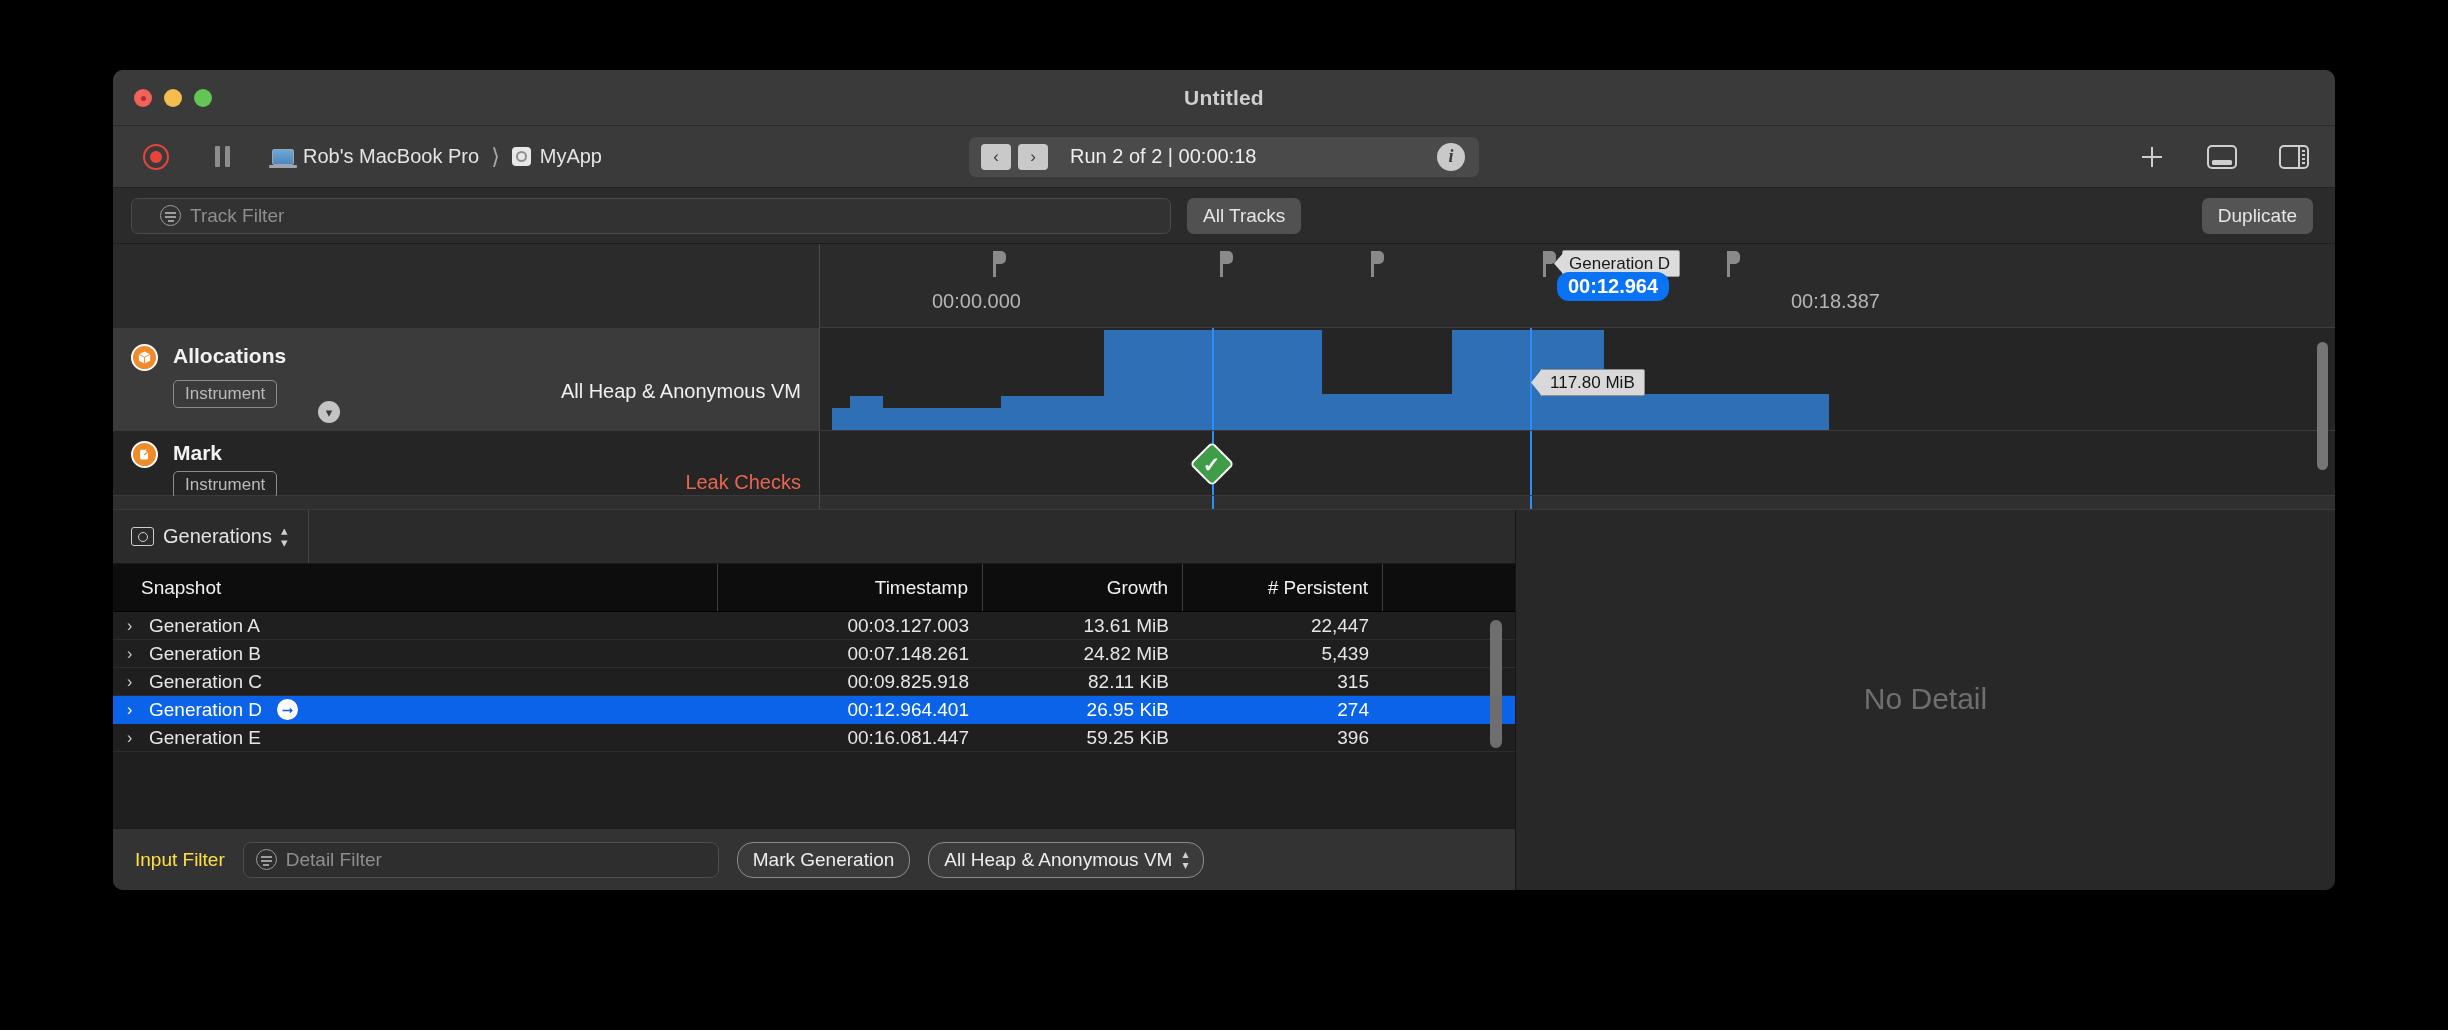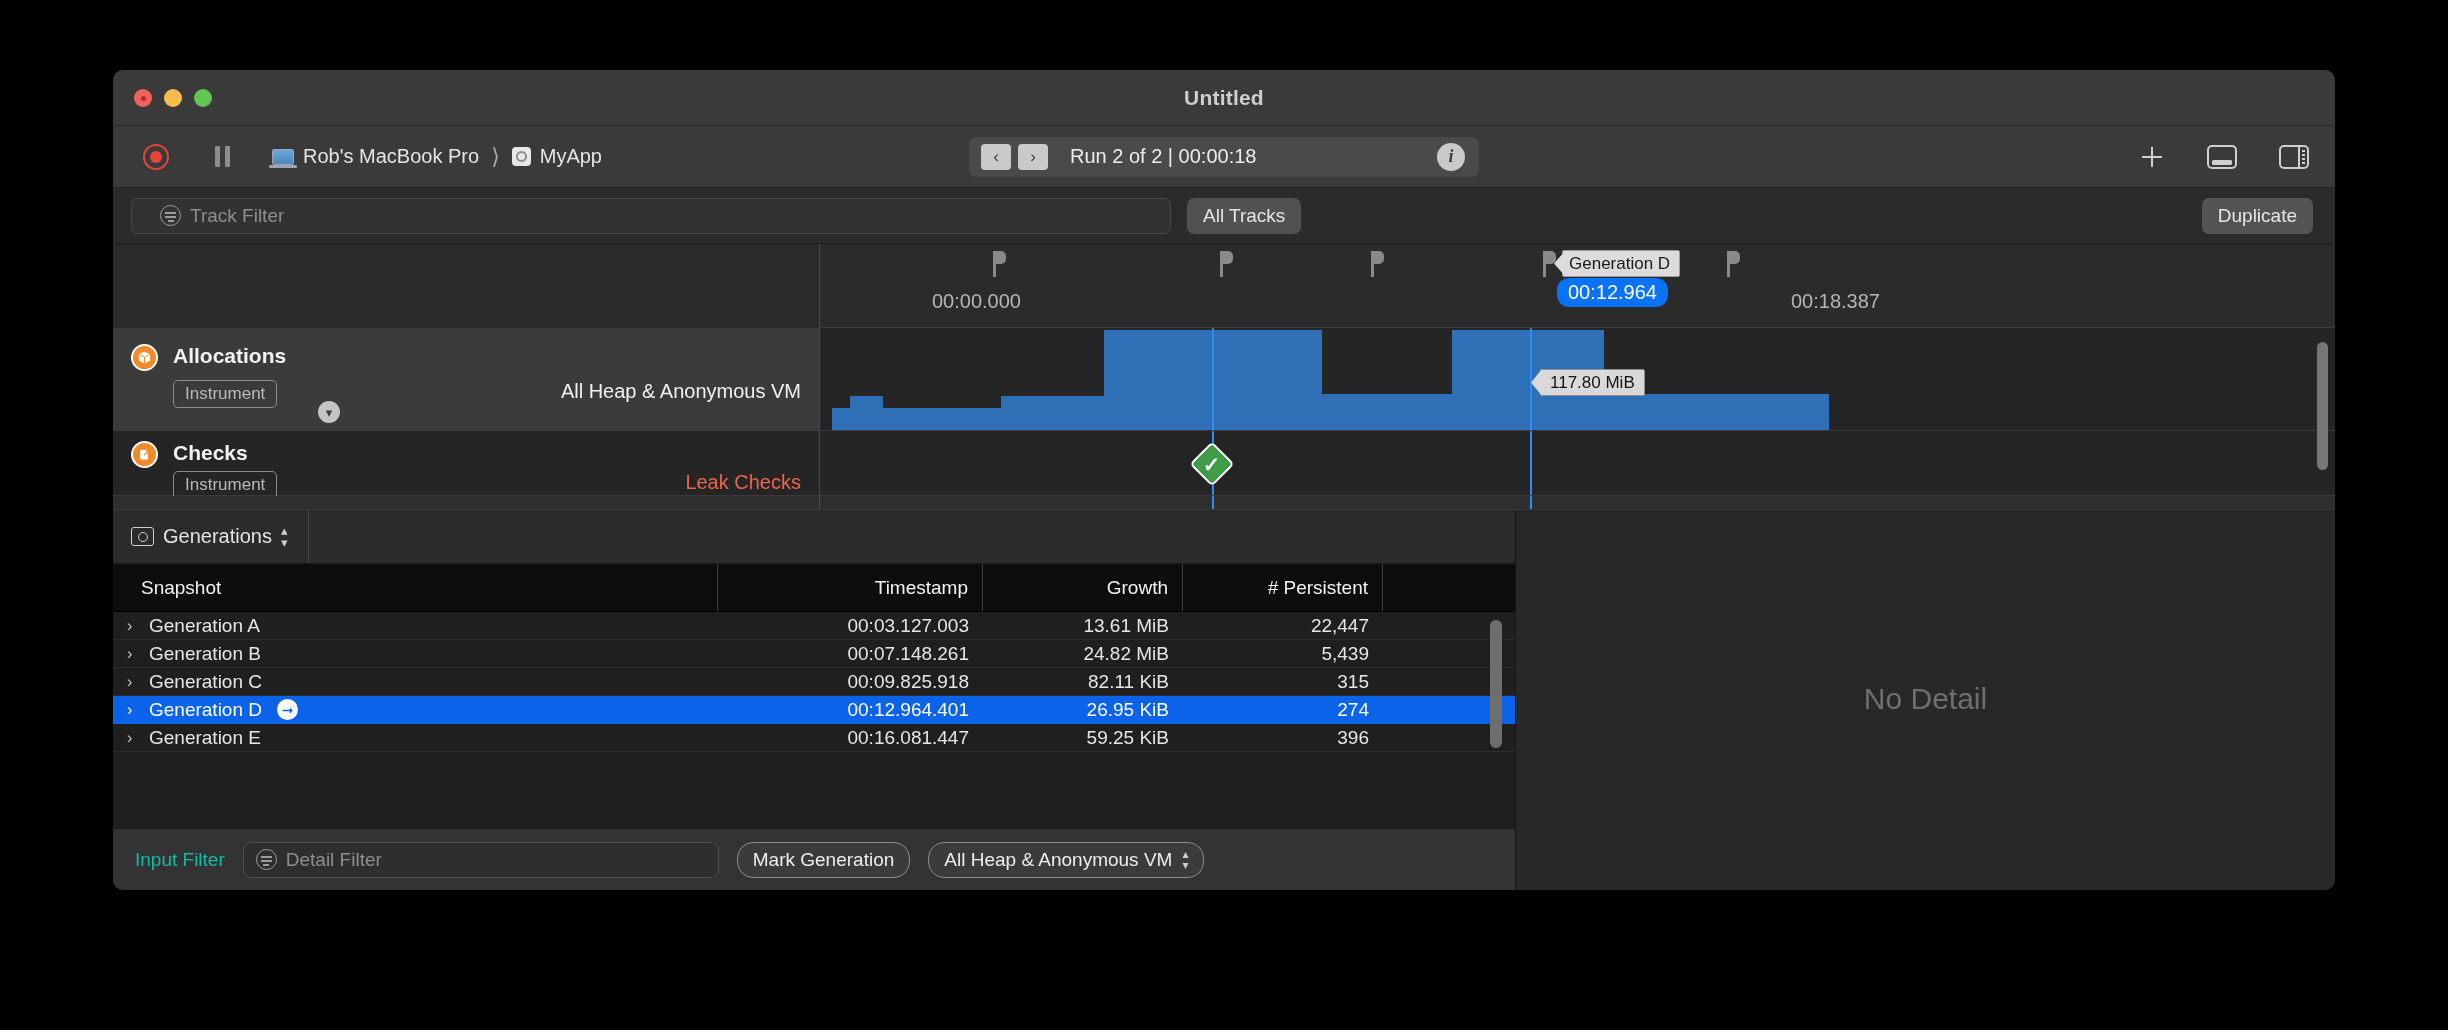--- a/index.html
+++ b/index.html
@@ -211,21 +211,21 @@
     background:#dcdcdc; clip-path: polygon(100% 0, 100% 100%, 0 50%);
     border-left: 1px solid #9a9a9a;
   }
   .tick-label {
     position: absolute; top: 46px;
     color: #b5b5b5; font-size: 20px;
     white-space: nowrap;
   }
   .tick-label.sel {
     background: #0a72f5; color: #fff;
-    padding: 3px 11px; border-radius: 12px; top: 34px;
+    padding: 3px 11px; border-radius: 12px; top: 28px; font-weight: bold;
   }
 
   .track {
     position: absolute; left: 0; right: 0;
     border-bottom: 1px solid #3a3a3a;
   }
   .track-hdr {
     position: absolute; left: 0; top: 0; width: 707px; height: 100%;
     border-right: 1px solid #4a4a4a;
   }
@@ -368,21 +368,21 @@
     width: 12px; height: 128px; background: #6e6e6e; border-radius: 6px;
     cursor: pointer;
   }
 
   .bottombar {
     position: absolute; left: 0; right: 0; bottom: 0;
     height: 62px; background: #333;
     display: flex; align-items: center;
     border-top: 1px solid #1c1c1c;
   }
-  .bb-label { color: #14b8a6; font-size: 19px; margin-left: 22px; }
+  .bb-label { color: #fde047; font-size: 19px; margin-left: 22px; }
   .detail-filter {
     margin-left: 18px;
     width: 476px; height: 36px;
     background: #2e2e2e; border: 1px solid #4e4e4e; border-radius: 8px;
     display: flex; align-items: center; gap: 9px; padding-left: 12px;
     cursor: text;
   }
   .btn-out {
     margin-left: 18px;
     border: 1px solid #8c8c8c; border-radius: 16px;
@@ -523,21 +523,21 @@
     </div>
 
     <div class="track" style="top:187px; height:65px;">
       <div class="track-hdr">
         <div class="ibadge" style="top:10px">
           <svg width="14" height="14" viewBox="0 0 16 16">
             <rect x="2.5" y="2" width="9" height="11" rx="1.2" fill="#fff"></rect>
             <path d="M7 8 L12.5 3 M12.5 3 L12.5 6.4 M12.5 3 L9.1 3" stroke="#f08b2a" stroke-width="1.4" fill="none"></path>
           </svg>
         </div>
-        <div class="track-name" style="top:10px">Checks</div>
+        <div class="track-name" style="top:10px">Mark</div>
         <div class="inst-chip" style="top:40px">Instrument</div>
         <div class="track-sub red" style="top:40px">Leak Checks</div>
       </div>
 
       <div class="graph">
         <div class="playhead" style="left:392px"></div>
         <div class="playhead" style="left:710px"></div>
         <div class="leakmark" style="left:376px; top:17px;">
           <span>✓</span>
         </div>

